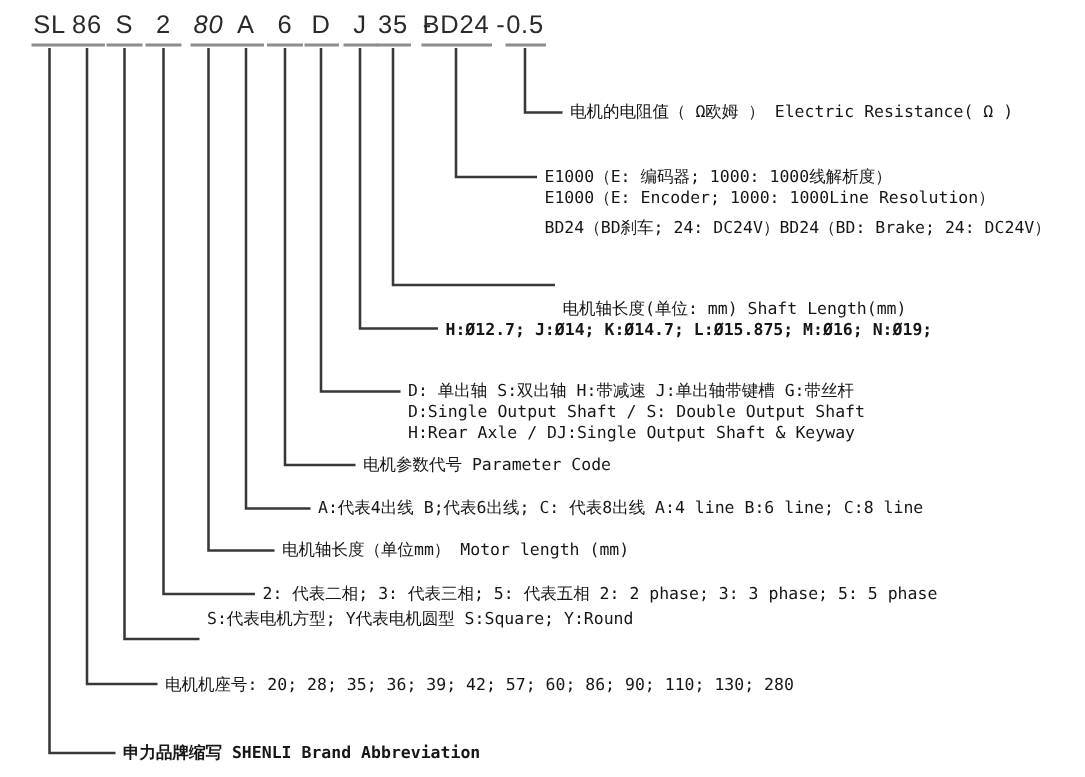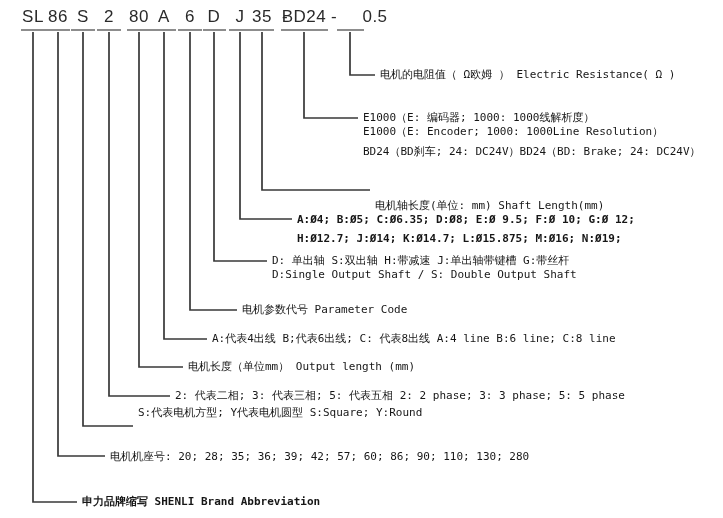--- a/index.html
+++ b/index.html
@@ -43,67 +43,67 @@
     </svg>
   <div id="code-row">
       <div class="token" style="left: 33px;">SL</div>
       <div class="underline" style="left: 20.5px; width: 25px;"></div>
       <div class="token" style="left: 58px;">86</div>
       <div class="underline" style="left: 46px; width: 24px;"></div>
       <div class="token" style="left: 83px;">S</div>
       <div class="underline" style="left: 71px; width: 24px;"></div>
       <div class="token" style="left: 109px;">2</div>
       <div class="underline" style="left: 97px; width: 24px;"></div>
-      <div class="token" style="left: 139px;">80</div>
+      <div class="token" style="left: 139px; font-style: italic;">80</div>
       <div class="underline" style="left: 126.5px; width: 25px;"></div>
       <div class="token" style="left: 164px;">A</div>
       <div class="underline" style="left: 152px; width: 24px;"></div>
       <div class="token" style="left: 190px;">6</div>
       <div class="underline" style="left: 178px; width: 24px;"></div>
       <div class="token" style="left: 214px;">D</div>
       <div class="underline" style="left: 202.5px; width: 23px;"></div>
       <div class="token" style="left: 240px;">J</div>
       <div class="underline" style="left: 228.5px; width: 23px;"></div>
       <div class="token" style="left: 262px;">35</div>
       <div class="underline" style="left: 250.5px; width: 23px;"></div>
       <div class="token" style="left: 304px;">BD24</div>
       <div class="underline" style="left: 280.5px; width: 47px;"></div>
-      <div class="token" style="left: 350px; margin-left: 25px;">0.5</div>
+      <div class="token" style="left: 350px;">0.5</div>
       <div class="underline" style="left: 336.5px; width: 27px;"></div>
       <div class="token" style="left: 285px;">-</div>
       <div class="token" style="left: 334px;">-</div>
     </div>
   <div id="labels">
       <div class="label" style="left: 82px; top: 494px; line-height: 16px; font-weight: bold;">
         <div class="line">申力品牌缩写 SHENLI Brand Abbreviation</div>
       </div>
       <div class="label" style="left: 110px; top: 445.5px; line-height: 21px;">
         <div class="line">电机机座号: 20; 28; 35; 36; 39; 42; 57; 60; 86; 90; 110; 130; 280</div>
       </div>
       <div class="label" style="left: 138px; top: 405px; line-height: 16px;">
         <div class="line">S:代表电机方型; Y代表电机圆型   S:Square; Y:Round</div>
       </div>
       <div class="label" style="left: 175px; top: 388px; line-height: 16px;">
         <div class="line">2: 代表二相; 3: 代表三相; 5: 代表五相   2: 2 phase; 3: 3 phase; 5: 5 phase</div>
       </div>
       <div class="label" style="left: 188px; top: 359px; line-height: 16px;">
-        <div class="line">电机长度（单位mm）  Output length (mm)</div>
+        <div class="line">电机轴长度（单位mm）  Motor length (mm)</div>
       </div>
       <div class="label" style="left: 212px; top: 331px; line-height: 16px;">
         <div class="line">A:代表4出线  B;代表6出线; C: 代表8出线   A:4 line  B:6 line; C:8 line</div>
       </div>
       <div class="label" style="left: 242px; top: 302px; line-height: 16px;">
         <div class="line">电机参数代号  Parameter Code</div>
       </div>
       <div class="label" style="left: 272px; top: 254px; line-height: 14px;">
         <div class="line">D: 单出轴 S:双出轴  H:带减速  J:单出轴带键槽  G:带丝杆</div>
         <div class="line">D:Single Output Shaft / S: Double Output Shaft</div>
+        <div class="line">H:Rear Axle  /  DJ:Single Output Shaft &amp; Keyway</div>
       </div>
       <div class="label bold" style="left: 297px; top: 209.5px; line-height: 19px;">
-        <div class="line">A:Ø4;  B:Ø5;  C:Ø6.35;  D:Ø8;  E:Ø 9.5;  F:Ø 10;  G:Ø 12;</div>
         <div class="line">H:Ø12.7;  J:Ø14;  K:Ø14.7;  L:Ø15.875;  M:Ø16;  N:Ø19;</div>
       </div>
       <div class="label" style="left: 375px; top: 198px; line-height: 16px;">
         <div class="line">电机轴长度(单位: mm)   Shaft Length(mm)</div>
       </div>
       <div class="label" style="left: 363px; top: 111px; line-height: 14px;">
         <div class="line">E1000（E: 编码器;  1000: 1000线解析度）</div>
         <div class="line">E1000（E: Encoder;  1000: 1000Line Resolution）</div>
         <div class="line" style="margin-top: 6px;">BD24（BD刹车; 24: DC24V）BD24（BD: Brake; 24: DC24V）</div>
       </div>

